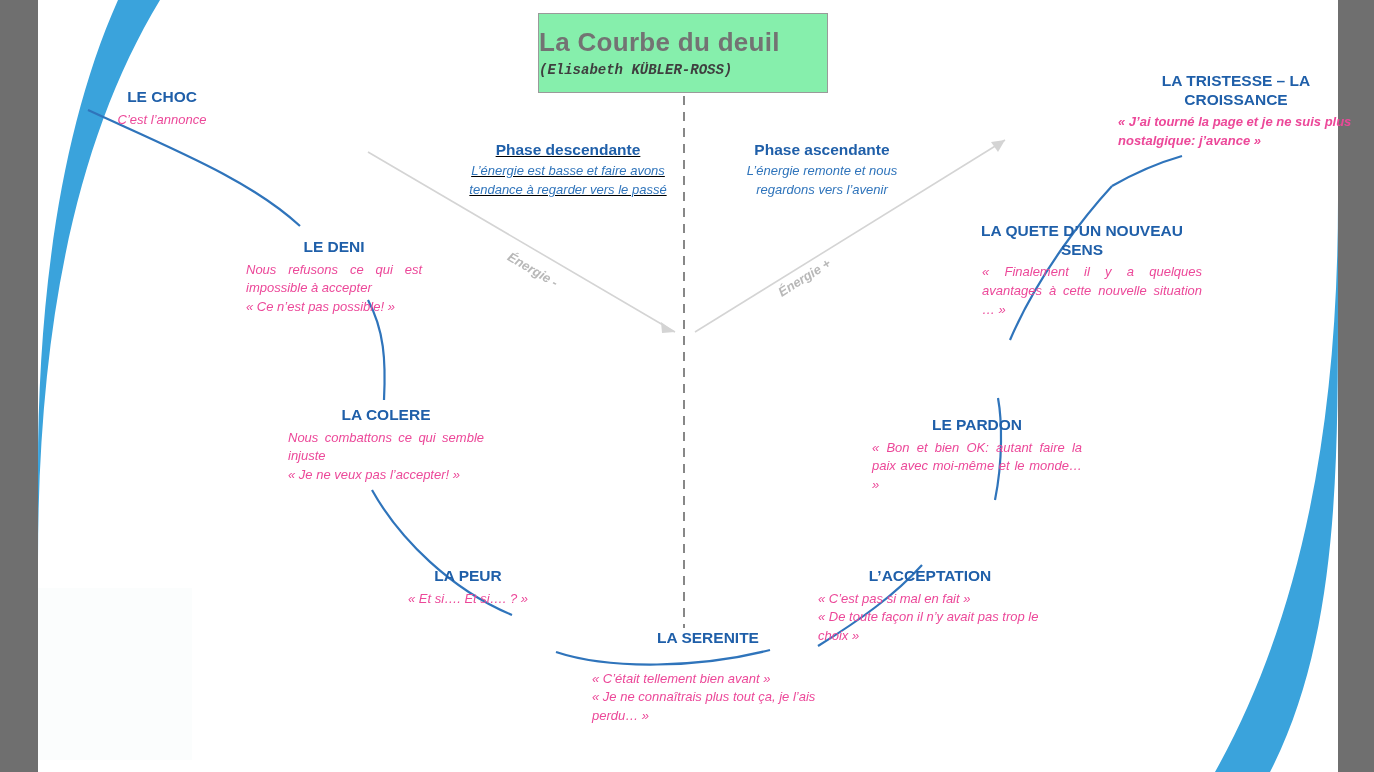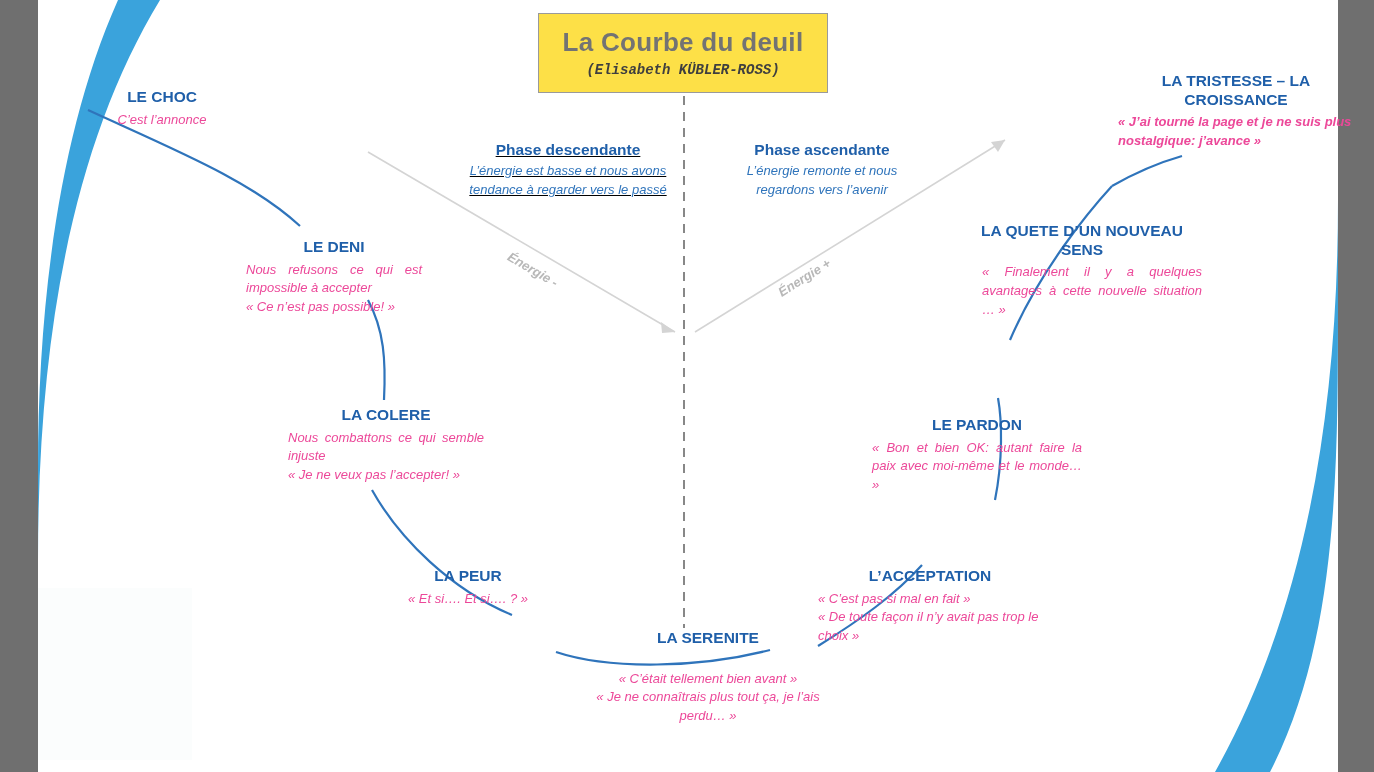--- a/index.html
+++ b/index.html
@@ -43,25 +43,25 @@
     background: #fbfdfd;
   }
   
   .title-card {
     position: absolute;
     left: 538px;
     top: 13px;
     width: 290px;
     height: 80px;
     border: 1px solid #9a9a9a;
-    background: #fde047;
+    background: #86efac;
     box-sizing: border-box;
     display: flex;
     flex-direction: column;
-    align-items: center;
+    align-items: flex-start;
     justify-content: center;
   }
   .title-main {
     color: #737373;
     font-size: 26px;
     font-weight: bold;
     letter-spacing: .3px;
     line-height: 1.1;
   }
   .title-sub {
@@ -166,21 +166,21 @@
     <path d="M1112,186 C1140,170 1168,160 1182,156" fill="none" stroke="#2f74bb" stroke-width="2.2"></path>
   </svg>
 
   <div class="title-card">
     <div class="title-main">La Courbe du deuil</div>
     <div class="title-sub">(Elisabeth KÜBLER-ROSS)</div>
   </div>
 
   <div class="phase" style="left:458px; top:141px; width:220px; text-align:center;text-decoration:underline;">
     <div class="phase-title">Phase descendante</div>
-    <div class="phase-desc">L’énergie est basse et nous avons tendance à regarder vers le passé</div>
+    <div class="phase-desc">L’énergie est basse et faire avons tendance à regarder vers le passé</div>
   </div>
 
   <div class="phase" style="left:722px; top:141px; width:200px; text-align:center;">
     <div class="phase-title">Phase ascendante</div>
     <div class="phase-desc">L’énergie remonte et nous regardons vers l’avenir</div>
   </div>
 
   <div class="energy-label" style="left:505px; top:262px; transform: rotate(30deg);">Énergie -</div>
   <div class="energy-label" style="left:775px; top:270px; transform: rotate(-32deg);">Énergie +</div>
 
@@ -201,21 +201,21 @@
 « Je ne veux pas l’accepter! »</div>
   </div>
 
   <div class="node" style="left:390px; top:567px; width:156px;">
     <div class="node-title center">LA PEUR</div>
     <div class="node-desc center" style="white-space:pre-line;">« Et si…. Et si…. ? »</div>
   </div>
 
   <div class="node" style="left:592px; top:629px; width:232px;">
     <div class="node-title center">LA SERENITE</div>
-    <div class="node-desc left" style="white-space:pre-line; margin-top:22px;text-align:center;">« C’était tellement bien avant »
+    <div class="node-desc left" style="white-space:pre-line; margin-top:22px;">« C’était tellement bien avant »
 « Je ne connaîtrais plus tout ça, je l’ais perdu… »</div>
   </div>
 
   <div class="node" style="left:818px; top:567px; width:224px;">
     <div class="node-title center">L’ACCEPTATION</div>
     <div class="node-desc left" style="white-space:pre-line;">« C’est pas si mal en fait »
 « De toute façon il n’y avait pas trop le choix »</div>
   </div>
 
   <div class="node" style="left:872px; top:416px; width:210px;">

